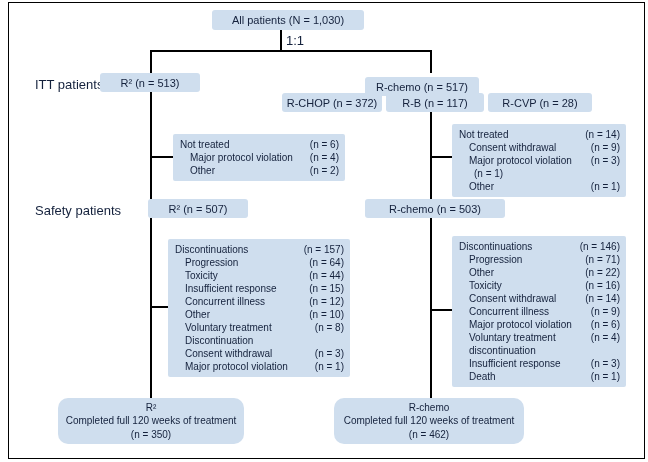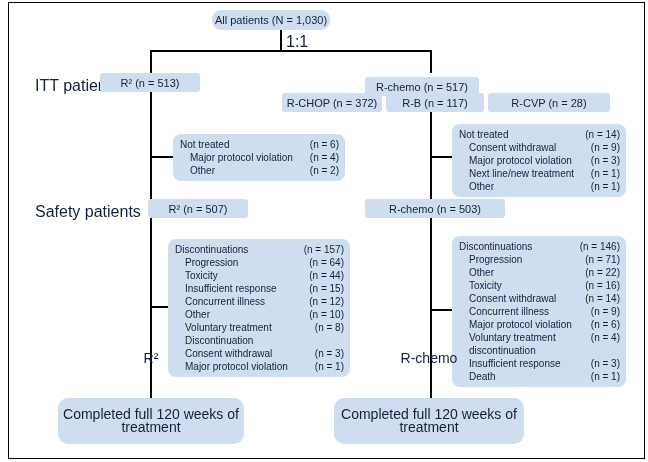--- a/index.html
+++ b/index.html
@@ -5,60 +5,60 @@
   * { margin:0; padding:0; box-sizing:border-box; }
   html,body { background:#fff; }
   body {
     width:648px; height:462px; position:relative; overflow:hidden;
     font-family:"Liberation Sans", sans-serif;
     color:var(--text, #14213c);
   }
   .frame { position:absolute; border:1.5px solid var(--line,#000); background:transparent; }
   .box {
     position:absolute; background:var(--box-fill,#cfdeee);
-    color:var(--text,#14213c); border-radius:8px;
+    color:var(--text,#14213c); border-radius:2px;
   }
   .cbox { display:flex; align-items:center; justify-content:center; text-align:center;
           font-size:11px; white-space:nowrap; border-radius:3px; }
   .lbox { padding:4px 6px 4px 7px; font-size:10px; }
   .brow { display:flex; justify-content:space-between; line-height:13px; white-space:nowrap; }
   .brow.ind { padding-left:10px; }
   .brow .num { margin-left:5px; }
-  .rlabel { position:absolute; font-size:16px; color:var(--text,#14213c); white-space:nowrap; }
+  .rlabel { position:absolute; font-size:13px; color:var(--text,#14213c); white-space:nowrap; }
   .line { position:absolute; background:var(--line,#000); }
   .round { border-radius:10px; display:flex; flex-direction:column; justify-content:center;
-           align-items:center; text-align:center; font-size:14px; line-height:13.5px;gap:42px; }
+           align-items:center; text-align:center; font-size:10px; line-height:13.5px; }
 </style>
 </head>
 <body>
 
 <div class="frame" style="left:8px; top:2px; width:637px; height:457px;"></div>
 
 <div class="line" style="left:280px; top:30px; width:1.5px; height:20px;"></div>
 <div class="line" style="left:150px; top:50px; width:281.5px; height:1.5px;"></div>
 <div class="line" style="left:150px; top:50px; width:1.5px; height:23px;"></div>
 <div class="line" style="left:430px; top:50px; width:1.5px; height:23px;"></div>
 <div class="line" style="left:150px; top:92px; width:1.5px; height:107px;"></div>
 <div class="line" style="left:151px; top:156px; width:22px; height:1.5px;"></div>
 <div class="line" style="left:430px; top:112px; width:1.5px; height:87px;"></div>
 <div class="line" style="left:431px; top:156px; width:21px; height:1.5px;"></div>
 <div class="line" style="left:150px; top:218px; width:1.5px; height:180px;"></div>
 <div class="line" style="left:151px; top:306px; width:17px; height:1.5px;"></div>
 <div class="line" style="left:430px; top:218px; width:1.5px; height:180px;"></div>
 <div class="line" style="left:431px; top:309px; width:21px; height:1.5px;"></div>
 
-<div class="box cbox" style="left:212px; top:10px; width:118px; height:20px;border-radius:9px;">All patients (N = 1,030)</div>
+<div class="box cbox" style="left:212px; top:10px; width:152px; height:20px;">All patients (N = 1,030)</div>
 <div class="rlabel" style="left:286px; top:33px;">1:1</div>
 
 <div class="rlabel" style="left:35px; top:77px;">ITT patients</div>
 <div class="box cbox" style="left:100px; top:73px; width:100px; height:19px;text-align:right;">R² (n = 513)</div>
 <div class="box cbox" style="left:365px; top:77px; width:114px; height:19px;">R-chemo (n = 517)</div>
 <div class="box cbox" style="left:282px; top:93px; width:100px; height:19px;text-align:right;">R-CHOP (n = 372)</div>
 <div class="box cbox" style="left:386px; top:93px; width:98px; height:19px;">R-B (n = 117)</div>
-<div class="box cbox" style="left:488px; top:93px; width:122px; height:19px;">R-CVP (n = 28)</div>
+<div class="box cbox" style="left:488px; top:93px; width:104px; height:19px;">R-CVP (n = 28)</div>
 
 <div class="box lbox" style="left:173px; top:134px; width:172px;">
     <div class="brow">
       <span class="lbl">Not treated</span>
       <span class="num">(n = 6)</span>
     </div>
     <div class="brow ind">
       <span class="lbl">Major protocol violation</span>
       <span class="num">(n = 4)</span>
     </div>
@@ -74,21 +74,20 @@
     </div>
     <div class="brow ind">
       <span class="lbl">Consent withdrawal</span>
       <span class="num">(n = 9)</span>
     </div>
     <div class="brow ind">
       <span class="lbl">Major protocol violation</span>
       <span class="num">(n = 3)</span>
     </div>
     <div class="brow ind">
-      <span class="lbl">Next line/new treatment</span>
       <span class="num">(n = 1)</span>
     </div>
     <div class="brow ind">
       <span class="lbl">Other</span>
       <span class="num">(n = 1)</span>
     </div>
   </div>
 
 <div class="rlabel" style="left:35px; top:203px;">Safety patients</div>
 <div class="box cbox" style="left:100px; top:199px; width:100px; height:19px;margin-left:48px;">R² (n = 507)</div>

